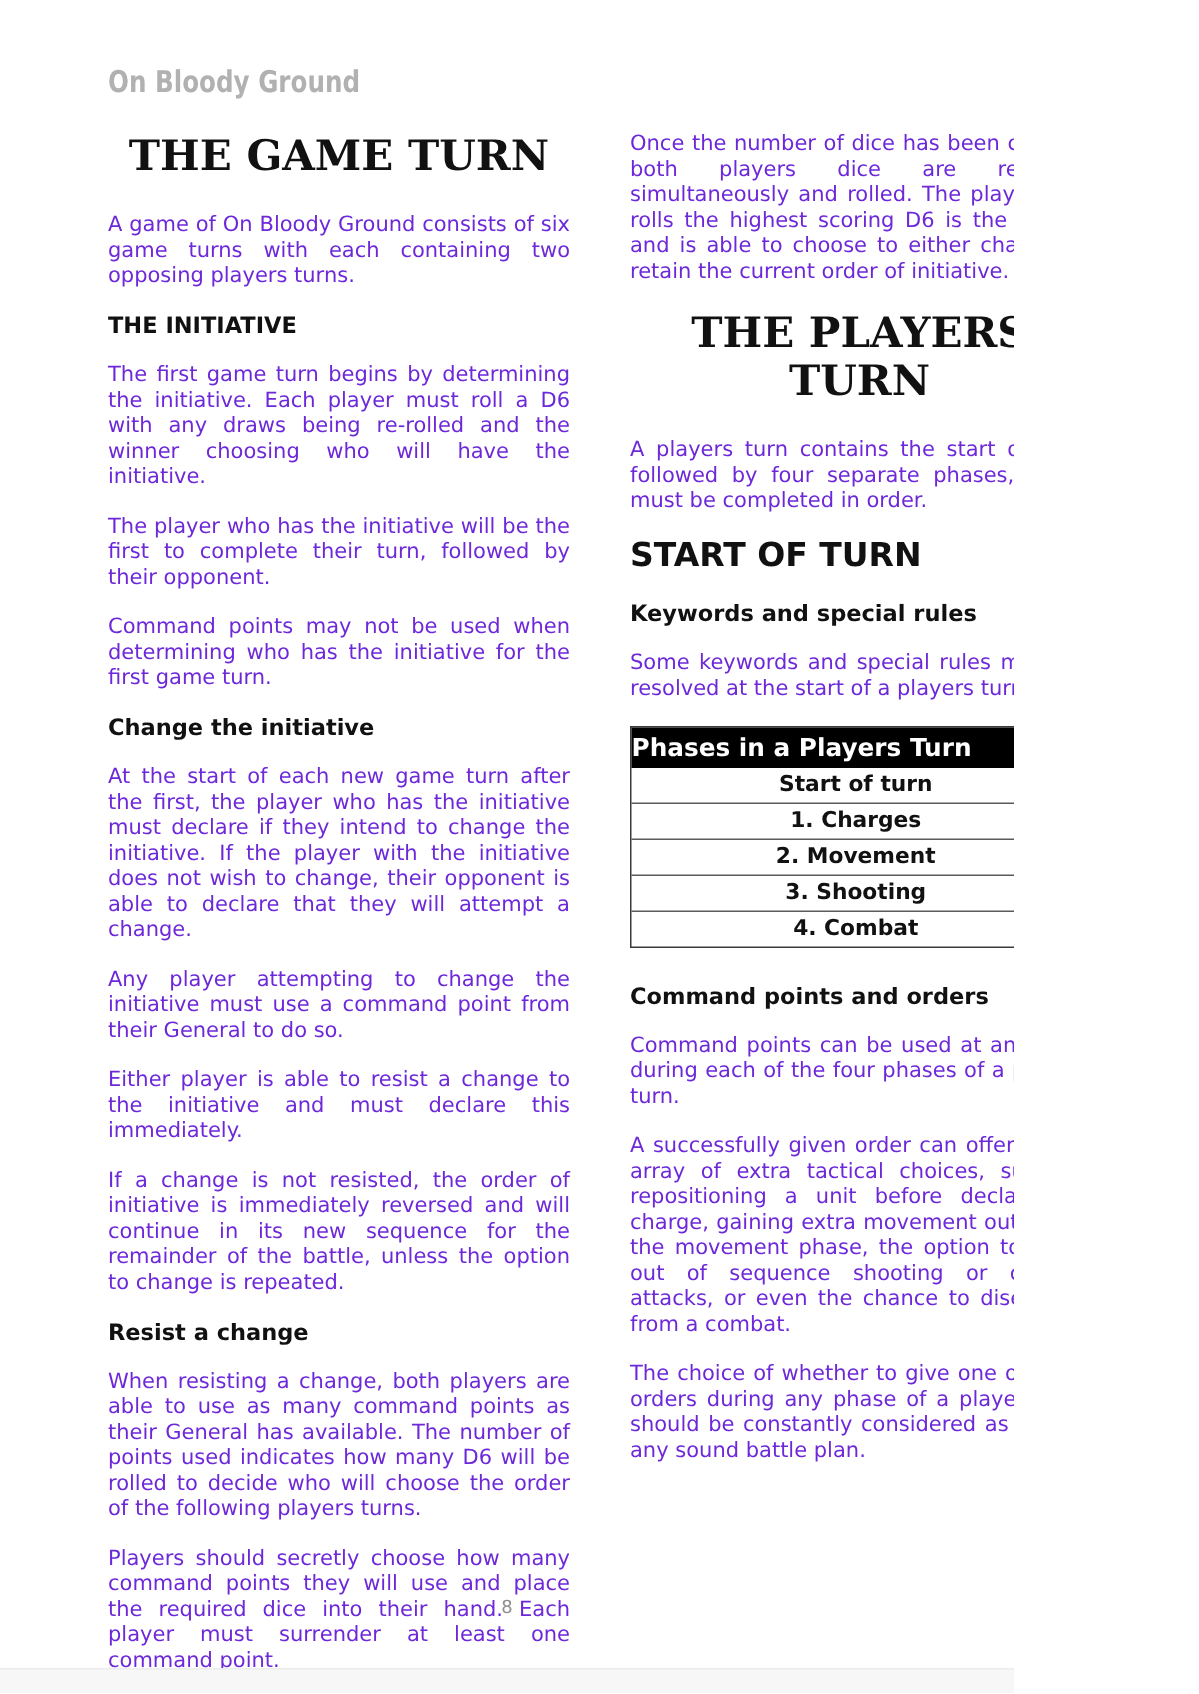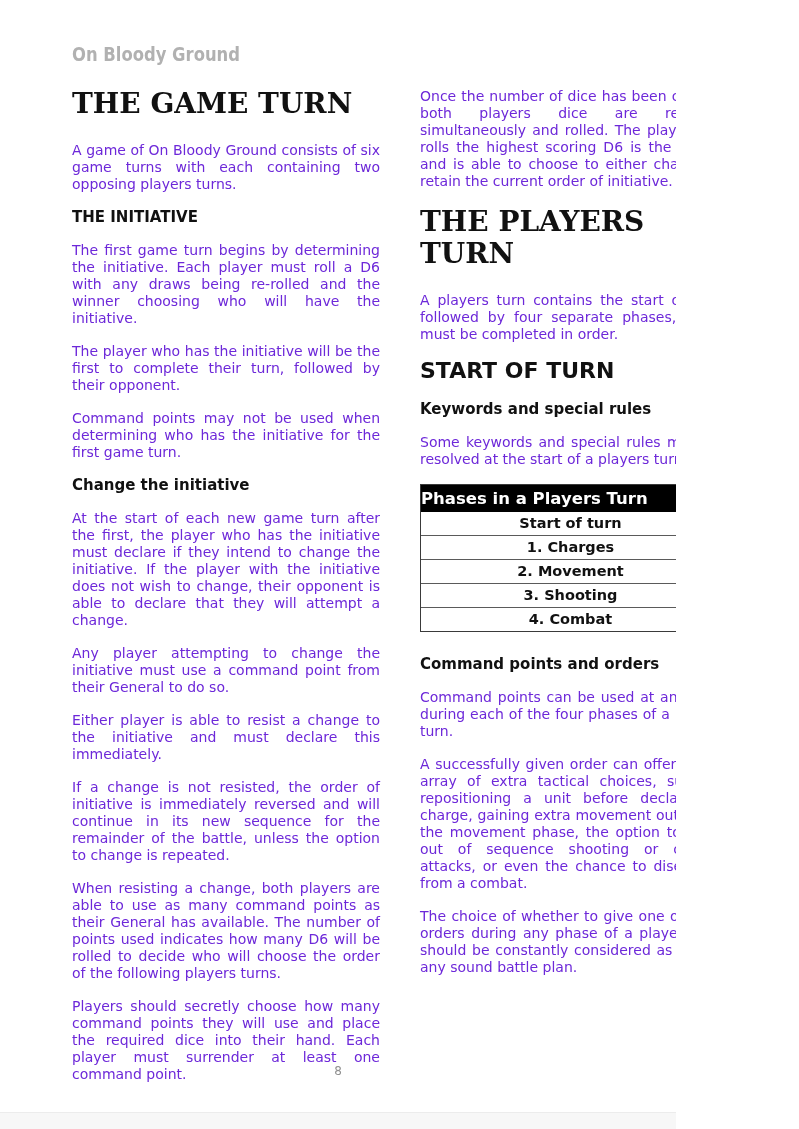--- a/index.html
+++ b/index.html
@@ -28,21 +28,21 @@
     font-size:14px;line-height:17px;
     text-align:justify;
     color:#6d28d9;
   }
   .col p:last-child{margin-bottom:0;}
 
   h1.serif-title{
     margin:0 0 22px 0;
     font-family:"DejaVu Serif","Liberation Serif",serif;
     font-weight:bold;font-size:28px;line-height:32px;
-    color:#111;letter-spacing:0px;
+    color:#111;letter-spacing:0px;text-align:center;
   }
   h1.serif-title.mt{margin-top:7px;}
   h2.section-head{
     margin:4px 0 18px 0;
     font-size:22px;line-height:24px;font-weight:bold;color:#111;
   }
   h3.sub-head{
     margin:0 0 16px 0;
     font-size:15px;line-height:17px;font-weight:bold;color:#111;
   }
@@ -87,20 +87,21 @@
     <p>A game of On Bloody Ground consists of six game turns with each containing two opposing players turns.</p>
     <h3 class="sub-head">THE INITIATIVE</h3>
     <p>The first game turn begins by determining the initiative. Each player must roll a D6 with any draws being re-rolled and the winner choosing who will have the initiative.</p>
     <p>The player who has the initiative will be the first to complete their turn, followed by their opponent.</p>
     <p>Command points may not be used when determining who has the initiative for the first game turn.</p>
     <h3 class="sub-head">Change the initiative</h3>
     <p>At the start of each new game turn after the first, the player who has the initiative must declare if they intend to change the initiative. If the player with the initiative does not wish to change, their opponent is able to declare that they will attempt a change.</p>
     <p>Any player attempting to change the initiative must use a command point from their General to do so.</p>
     <p>Either player is able to resist a change to the initiative and must declare this immediately.</p>
     <p>If a change is not resisted, the order of initiative is immediately reversed and will continue in its new sequence for the remainder of the battle, unless the option to change is repeated.</p>
+    <h3 class="sub-head">Resist a change</h3>
     <p>When resisting a change, both players are able to use as many command points as their General has available. The number of points used indicates how many D6 will be rolled to decide who will choose the order of the following players turns.</p>
     <p>Players should secretly choose how many command points they will use and place the required dice into their hand. Each player must surrender at least one command point.</p>
   </div>
 
   <div class="col col-right">
     <p>Once the number of dice has been chosen, both players dice are revealed simultaneously and rolled. The player who rolls the highest scoring D6 is the winner and is able to choose to either change or retain the current order of initiative.</p>
     <h1 class="serif-title mt">THE PLAYERS TURN</h1>
     <p>A players turn contains the start of turn, followed by four separate phases, which must be completed in order.</p>
     <h2 class="section-head">START OF TURN</h2>
     <h3 class="sub-head">Keywords and special rules</h3>

